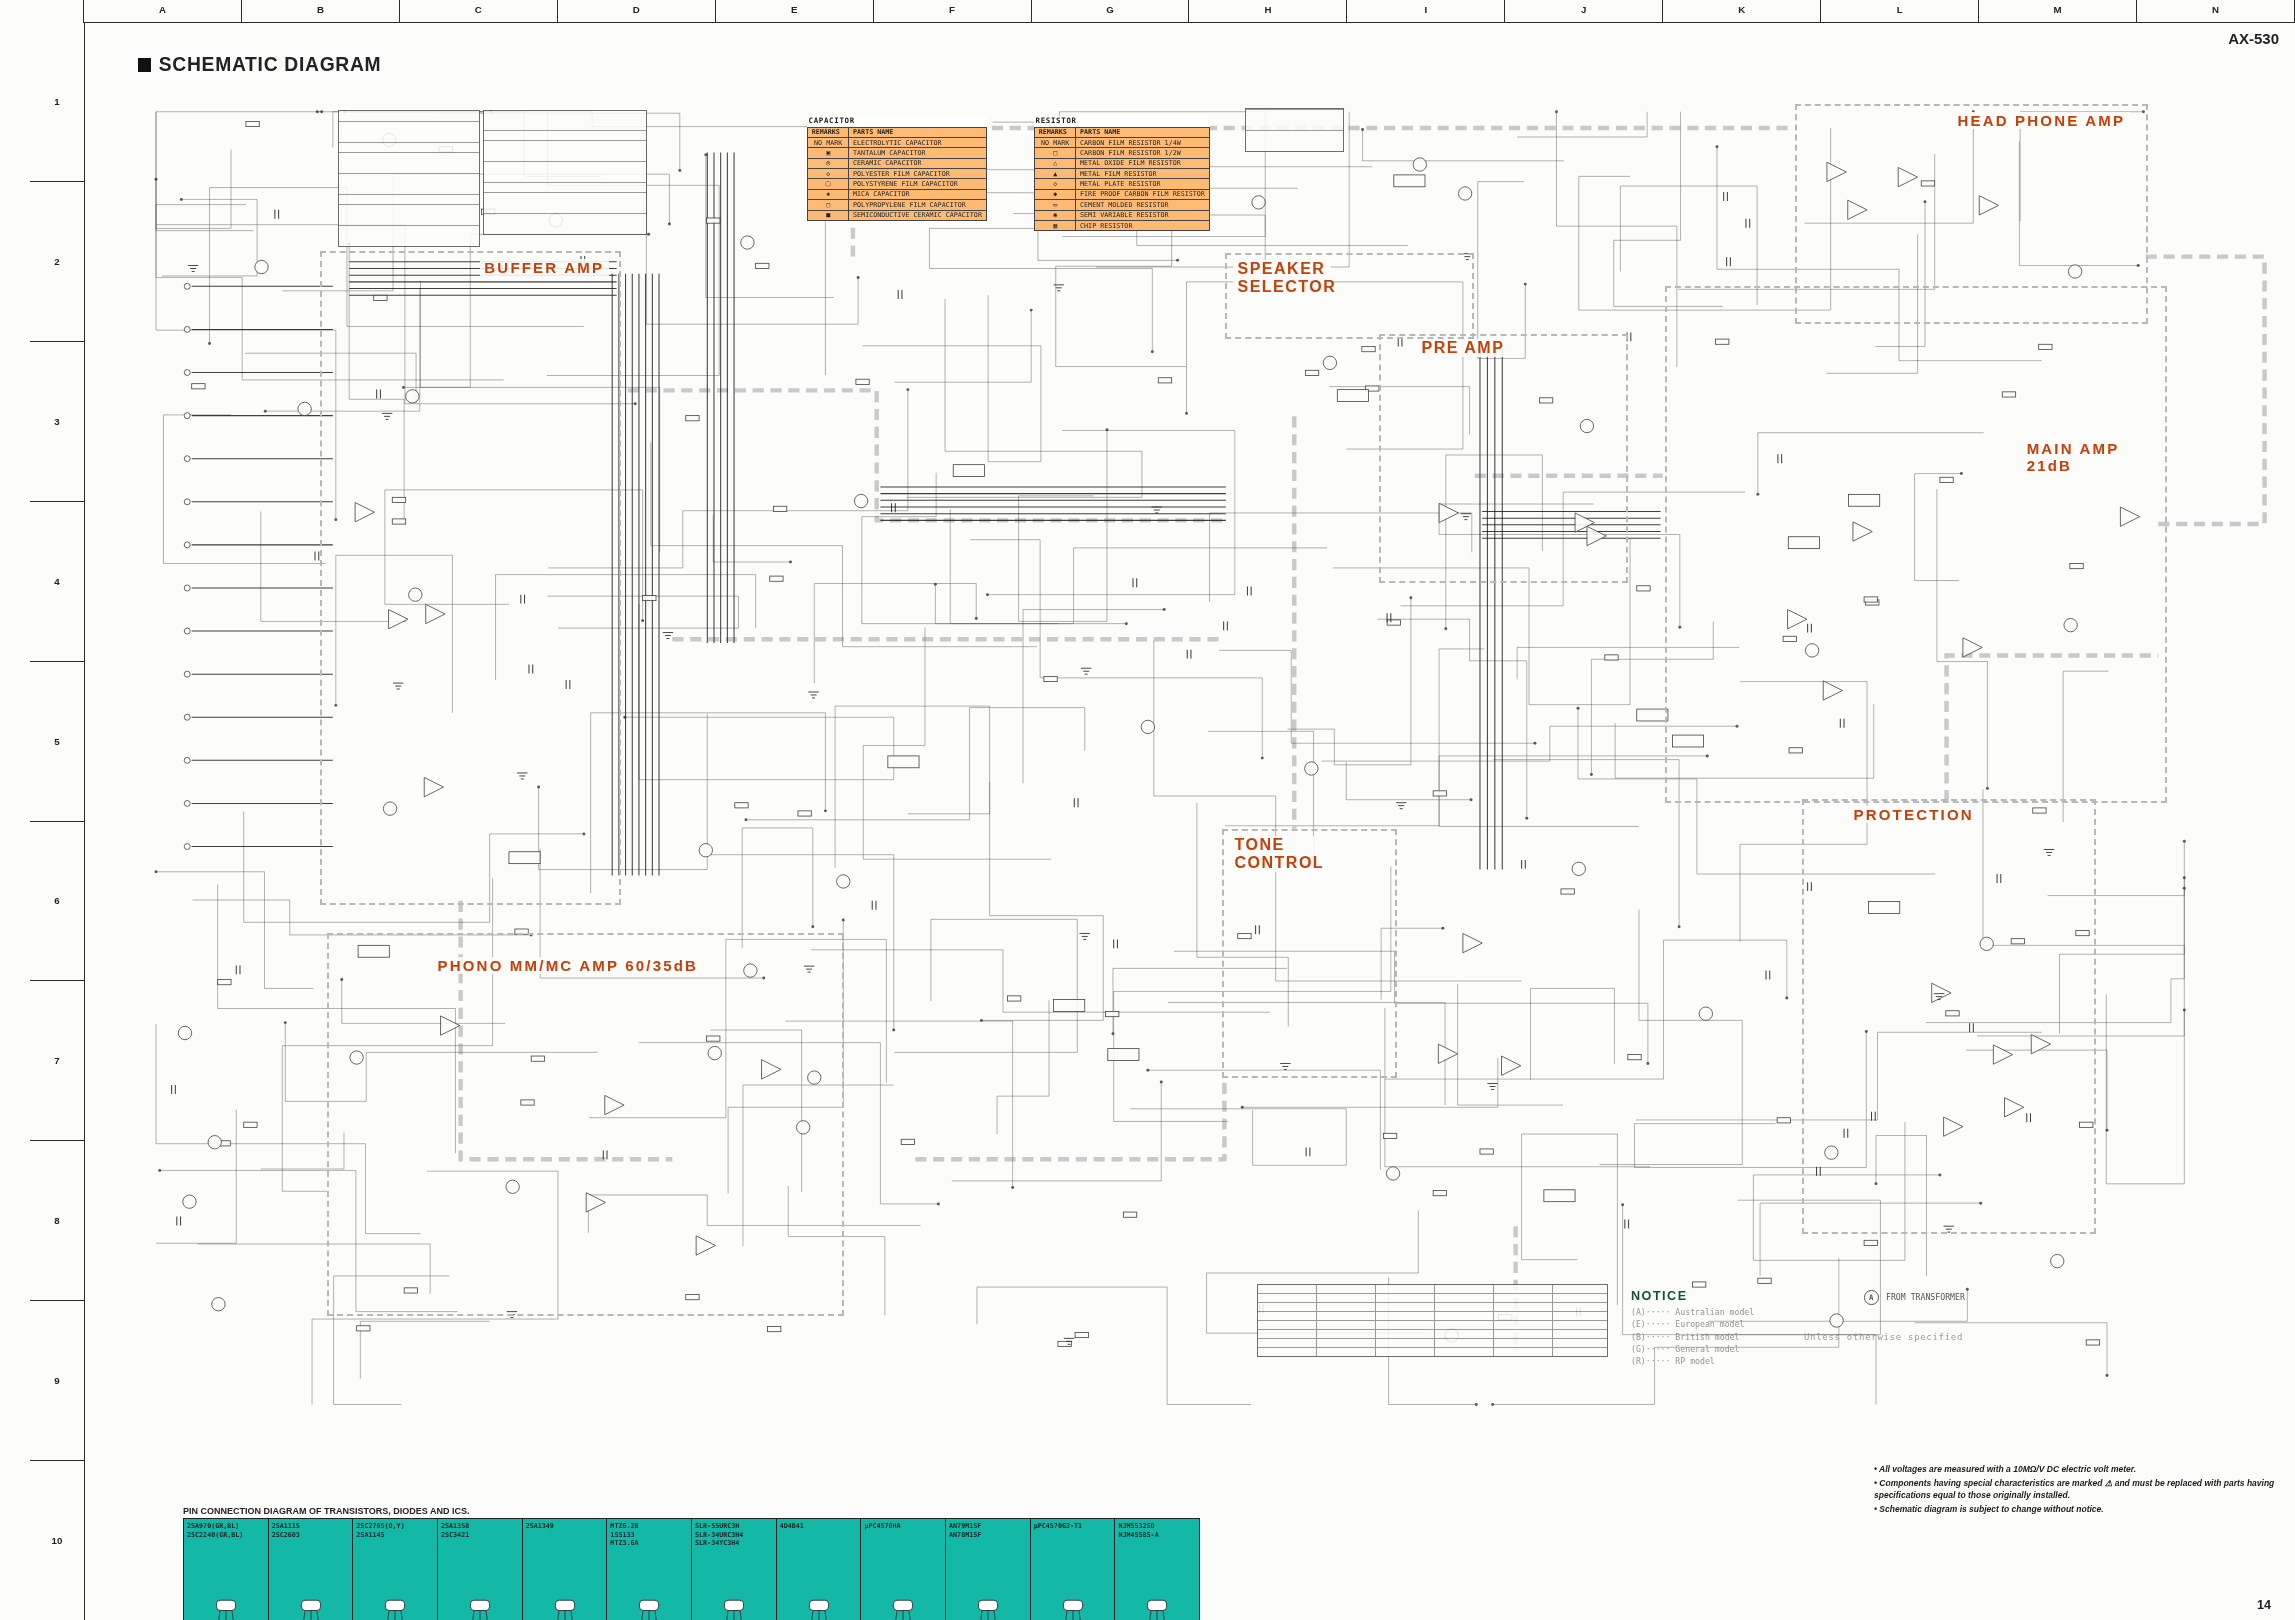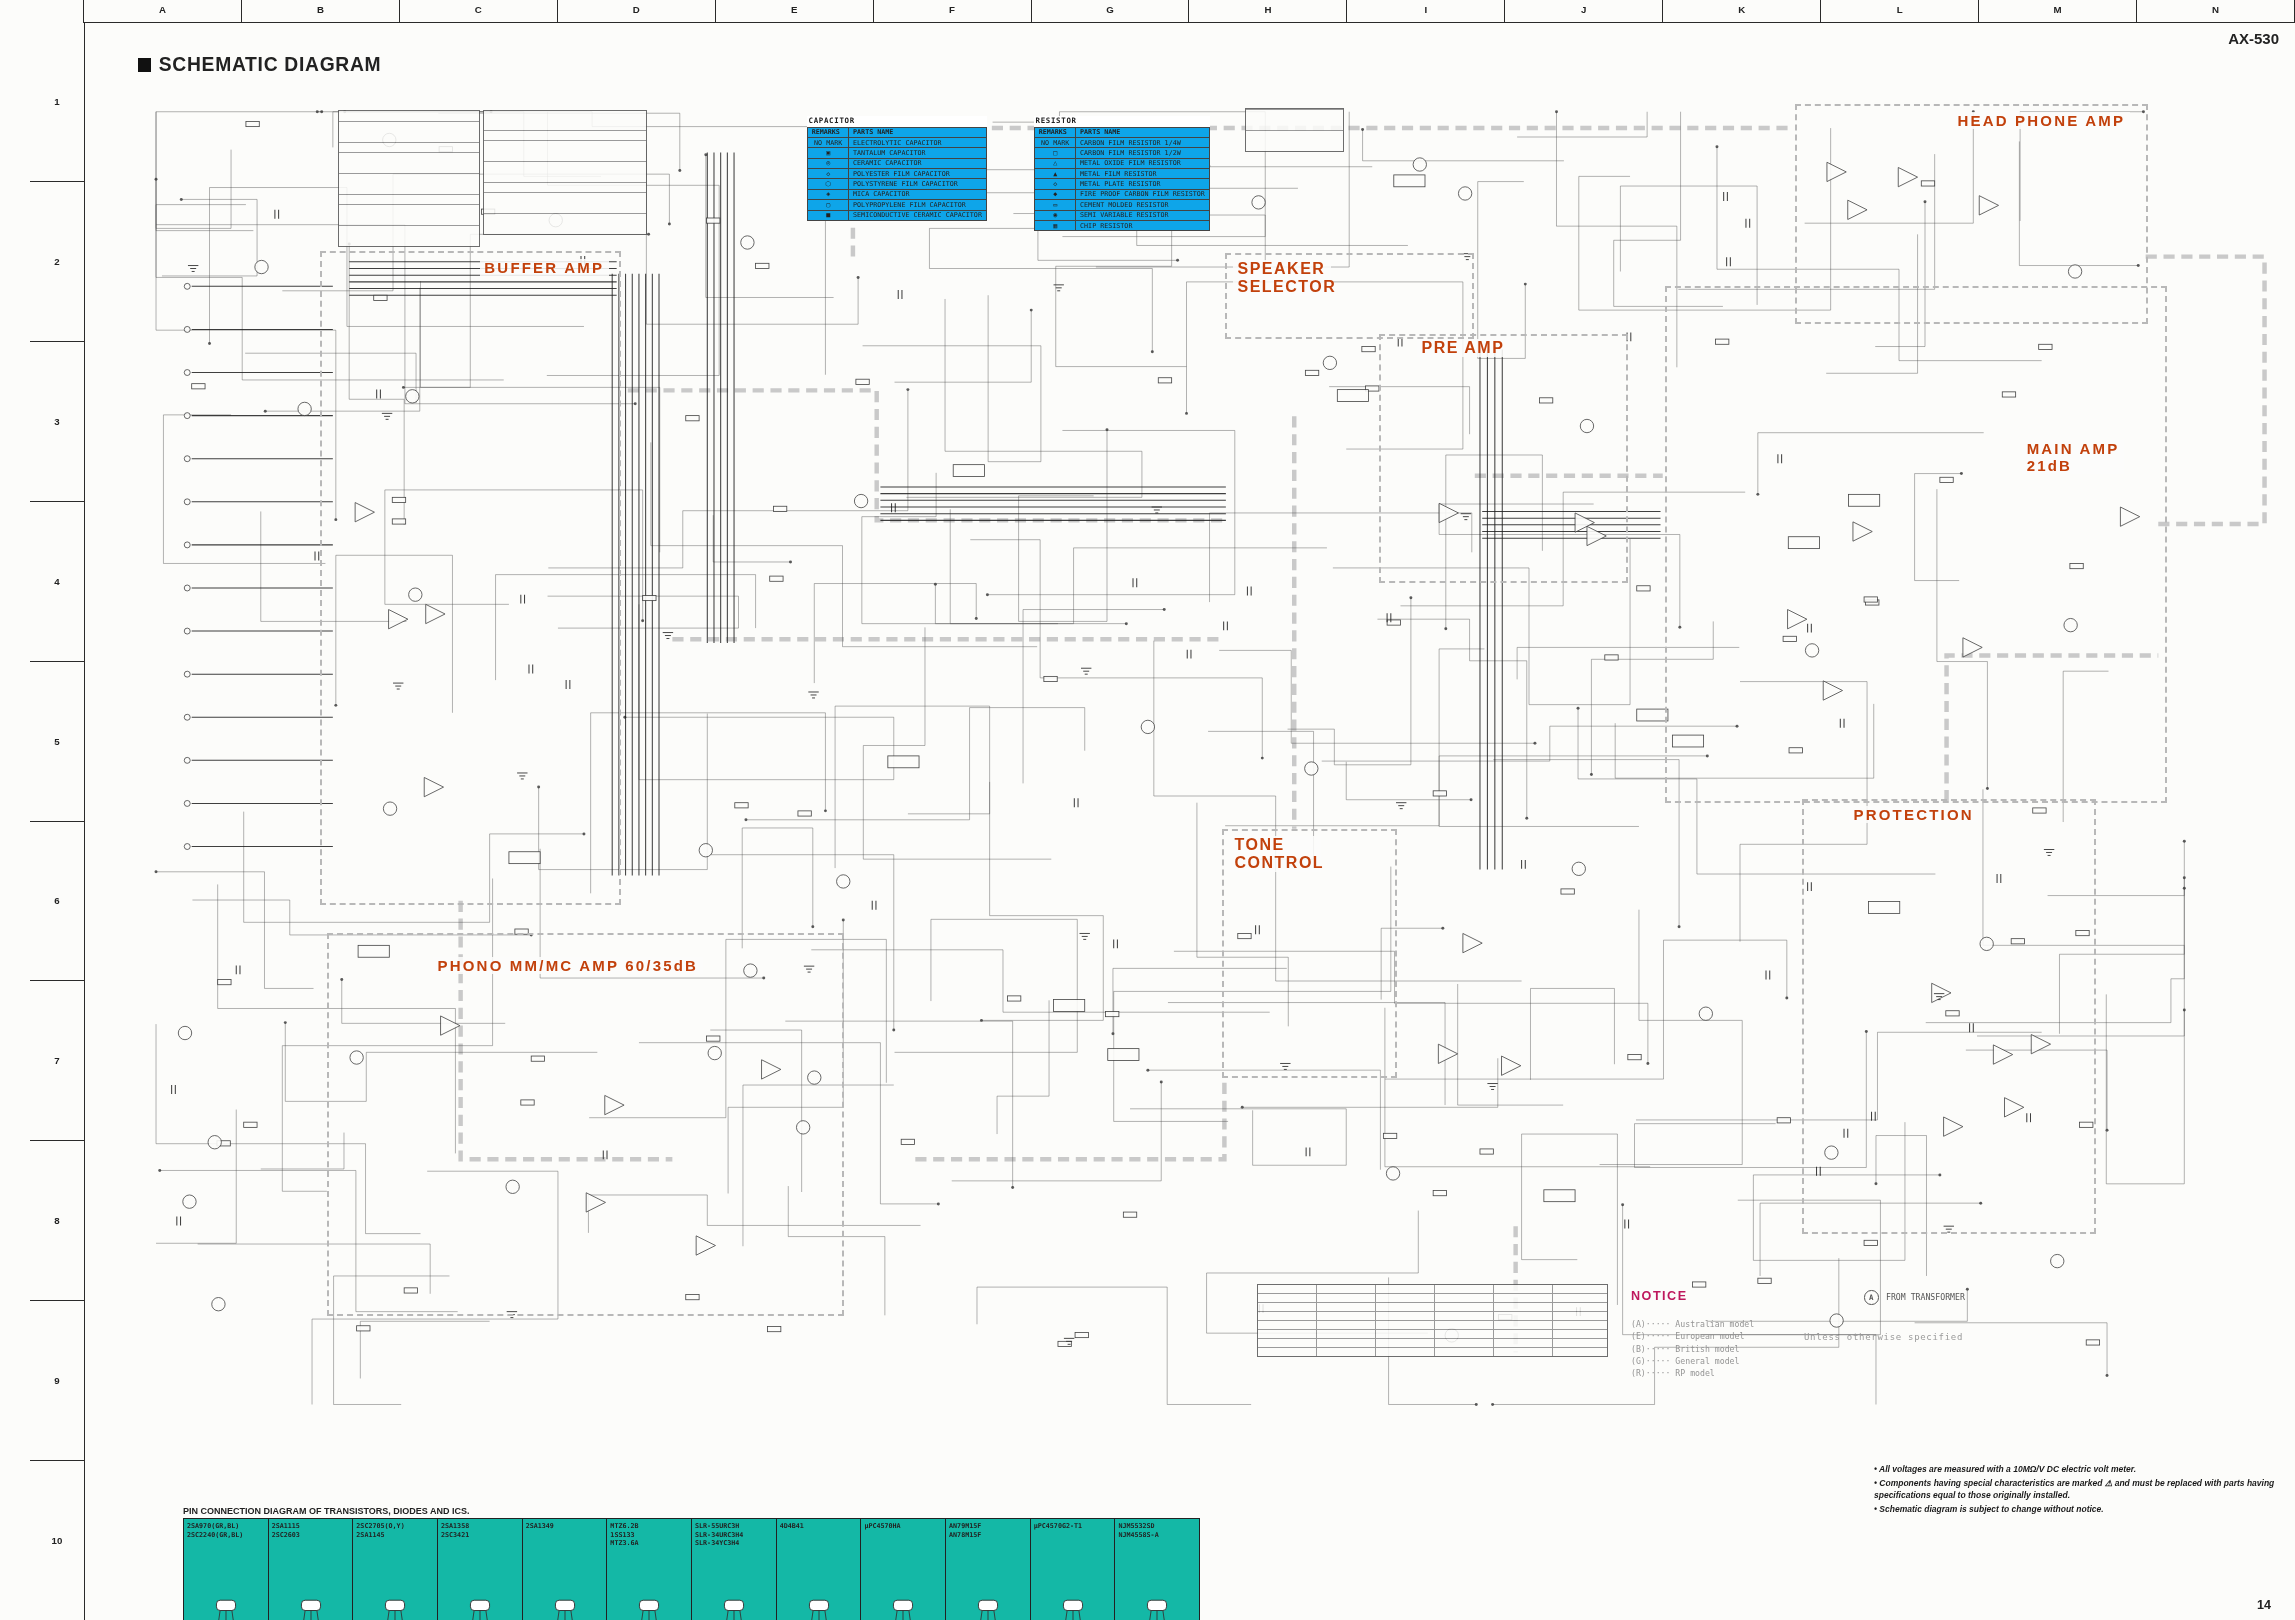--- a/index.html
+++ b/index.html
@@ -25,21 +25,21 @@
   
   .dgrid{position:absolute;border:0.9px solid #555;z-index:4;background-color:#fdfdfb;
     background-image:repeating-linear-gradient(0deg,transparent 0 9.7px,#8a8a8a 9.7px 10.4px),
                      repeating-linear-gradient(90deg,transparent 0 33px,#8a8a8a 33px 33px);opacity:.85}
   .dgrid.fine{background-image:repeating-linear-gradient(0deg,transparent 0 8.2px,#8a8a8a 8.2px 9px),
                      repeating-linear-gradient(90deg,transparent 0 58px,#8a8a8a 58px 59px)}
 
   
   .legend{position:absolute;background:#fff;z-index:5;font:6.7px "DejaVu Sans Mono",monospace}
   .legend .cap{font:bold 7.4px "DejaVu Sans Mono",monospace;letter-spacing:0.7px;margin:0 0 1.5px 1.5px}
-  .legend table{border-collapse:collapse;background:#0ea5e9}
+  .legend table{border-collapse:collapse;background:#fdba74}
   .legend th,.legend td{border:0.7px solid #444;padding:0.7px 3.7px;white-space:nowrap;font-weight:normal;text-align:left}
   .legend th{font-weight:bold}
   .legend td.sym{text-align:center;width:33px}
 
   
   #schem{position:absolute;left:0;top:0;z-index:1}
   .w{stroke:#4a4a4a;stroke-width:.8;fill:none;opacity:.7}
   .b{stroke:#1d1d1d;stroke-width:1.4;fill:none;opacity:.85}
   .cmp{stroke:#333;stroke-width:1.1;fill:#fcfcfa;opacity:.9}
   .dot{fill:#333;opacity:.8}
@@ -48,21 +48,21 @@
 
   
   .blk{position:absolute;border:2.2px dashed #b8b8b8;z-index:2}
   .blk .lbl{position:absolute;font:bold 15px "Liberation Sans",sans-serif;letter-spacing:2.2px;
             color:#c2410c;background:rgba(252,252,250,.88);padding:0 4.5px;white-space:nowrap}
   .blk .lbl.sm{font-size:16px;letter-spacing:1.5px}
   .blk .lbl.wrap{white-space:normal;line-height:1.15}
 
   
   .notice{position:absolute;left:1631px;top:1289px;z-index:4}
-  .notice .nt{font:bold 12.6px "Liberation Sans",sans-serif;letter-spacing:1.5px;color:#be185d;margin-bottom:15px}
+  .notice .nt{font:bold 12.6px "Liberation Sans",sans-serif;letter-spacing:1.5px;color:#14532d;margin-bottom:3px}
   .notice .nl{font:8.2px "DejaVu Sans Mono",monospace;line-height:1.5;color:#949494}
   .unless{position:absolute;left:1804px;top:1332px;font:9px "DejaVu Sans Mono",monospace;color:#9a9a9a;
           letter-spacing:0.7px;z-index:4}
   .fromtx{position:absolute;left:1864px;top:1290px;display:flex;gap:7.4px;align-items:center;
           font:8.2px "DejaVu Sans Mono",monospace;color:#555;z-index:4}
   .fromtx .circ{width:12.6px;height:12.6px;border:1.1px solid #555;border-radius:50%;display:flex;
           align-items:center;justify-content:center;font:bold 7.4px "DejaVu Sans Mono",monospace}
 
   
   .pinhdr{position:absolute;left:183px;top:1506px;font:bold 9px "Liberation Sans",sans-serif;z-index:5}

